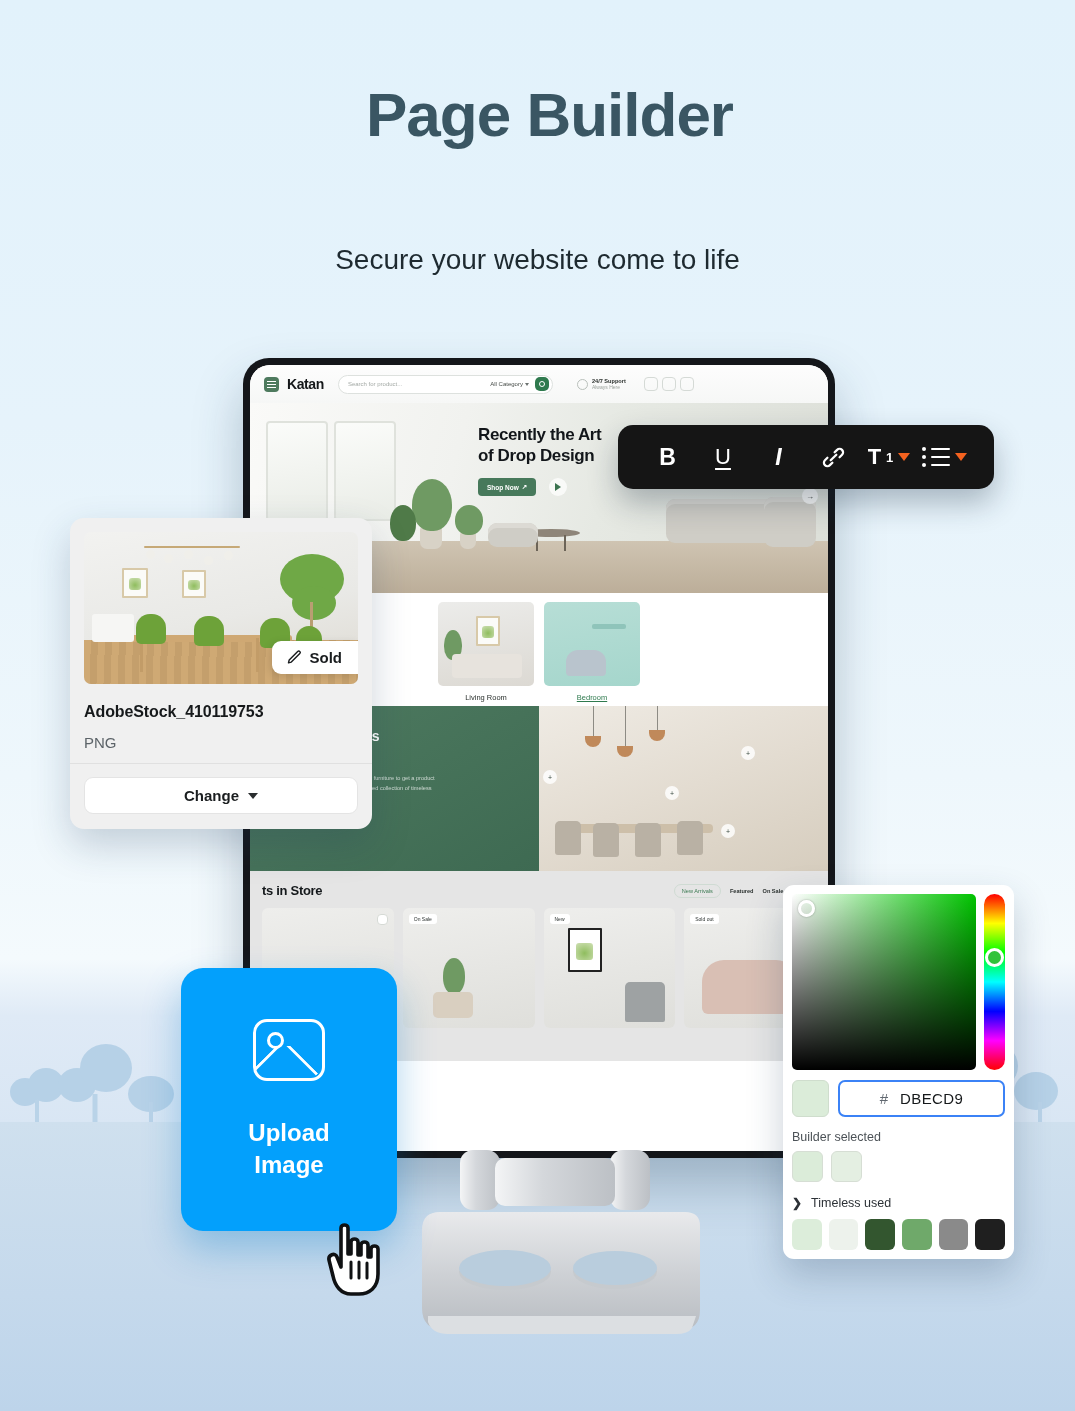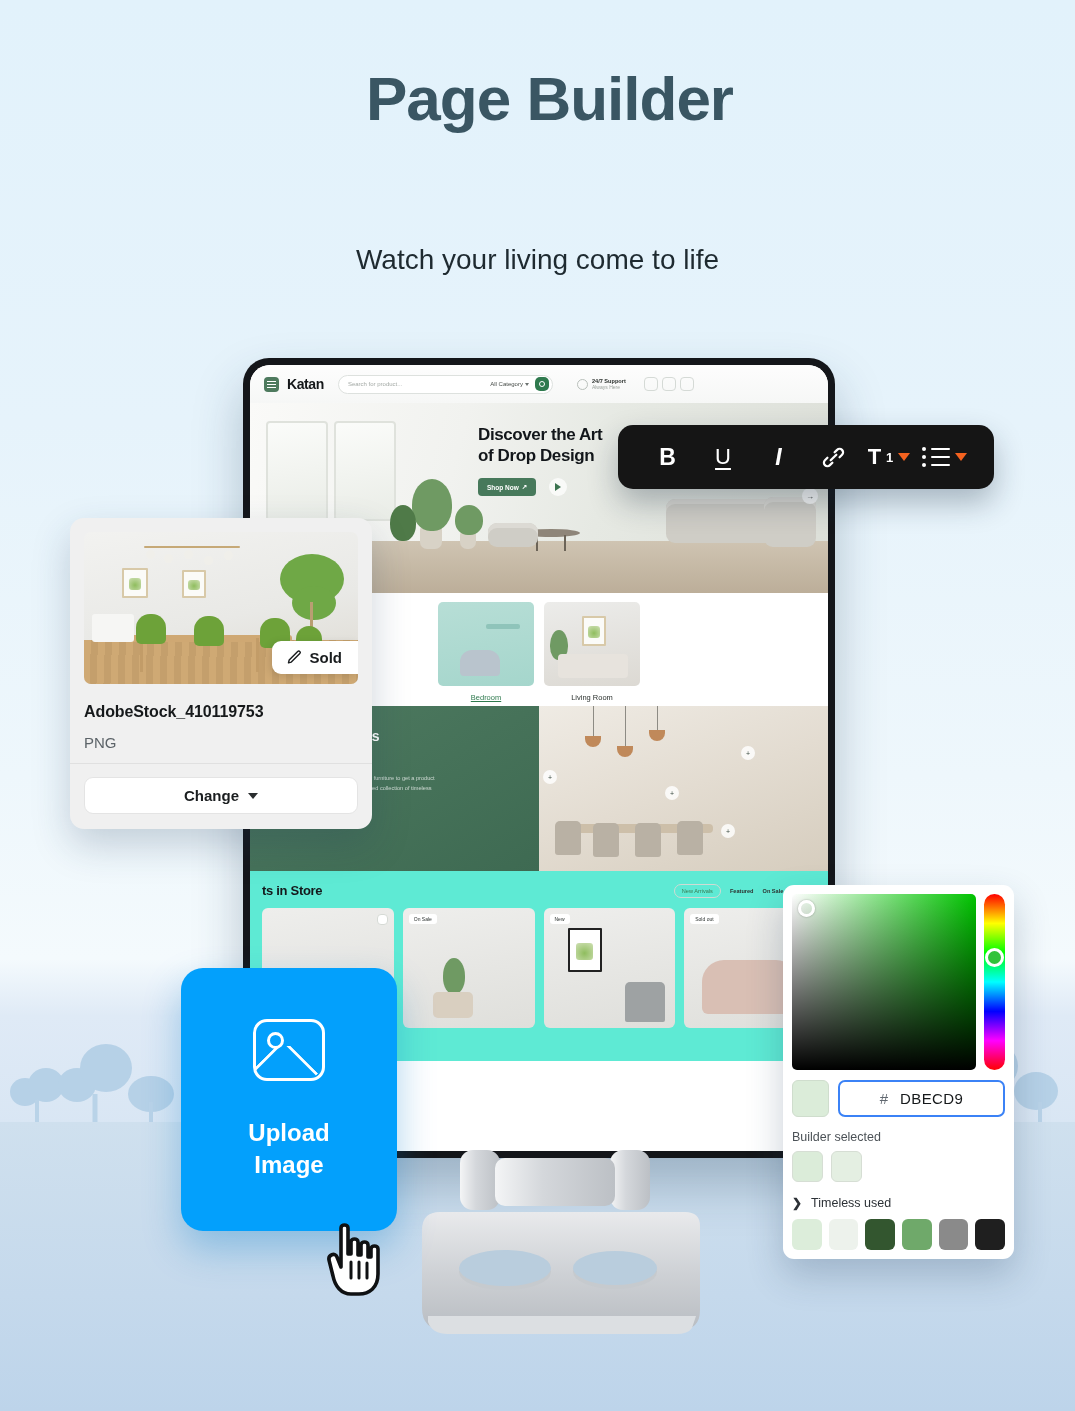--- a/index.html
+++ b/index.html
@@ -15,21 +15,21 @@
     position:absolute; left:0; right:0; top:1122px; bottom:0;
     background:linear-gradient(180deg,#cfe0ee 0%,#c5d9ec 60%,#bdd4ea 100%);
   }
   .tree { position:absolute; }
   .tree .trunk { position:absolute; left:50%; transform:translateX(-50%); bottom:0; background:#b9d3e8; }
   .tree .blob { position:absolute; border-radius:50%; background:#b6d1e7; }
 
   
   .headline { position:absolute; left:0; right:0; top:58px; text-align:center; line-height:1.0; }
   .headline .l1 { display:block; font-size:64px; font-weight:700; color:#4da3e5; letter-spacing:-1px; }
-  .headline .l2 { display:block; font-size:62px; font-weight:700; color:#3a5663; letter-spacing:-1px; margin-top:10px;padding-left:24px; }
+  .headline .l2 { display:block; font-size:62px; font-weight:700; color:#3a5663; letter-spacing:-1px; margin-top:26px;padding-left:24px; }
   .subhead { position:absolute; left:0; right:0; top:240px; text-align:center; font-size:28px; color:#1e2a30; line-height:1.42; font-weight:400; }
 
   
   .tablet {
     position:absolute; left:243px; top:358px; width:592px; height:800px;
     background:#14161a; border-radius:26px 26px 4px 4px;
     box-shadow:0 26px 50px rgba(30,60,90,.28);
     padding:7px;
   }
   .screen {
@@ -103,21 +103,21 @@
     background:linear-gradient(160deg,#efebe4 0%,#e3dcd1 50%,#d6cdbe 100%); }
   .lamp { position:absolute; width:16px;height:11px;border-radius:0 0 9px 9px;background:#c0895a; }
   .lampw { position:absolute; width:1px; background:#8d8b84; }
   .dchair { position:absolute; border-radius:5px 5px 3px 3px; background:#b9b1a4; }
   .dtable { position:absolute; border-radius:4px; background:#cdbfa9; }
   .circ-b { position:absolute; width:14px;height:14px;border-radius:50%;
     background:rgba(255,255,255,.82); display:flex;align-items:center;justify-content:center;
     font-size:7px;color:#3a4b41; }
 
   
-  .prods { background:#5eead4; padding:12px 12px 0; position:relative; height:190px; }
+  .prods { background:#e5e5e5; padding:12px 12px 0; position:relative; height:190px; }
   .prods-hd { display:flex; align-items:center; justify-content:space-between; }
   .prods-hd h4 { font-size:13px; color:#14181b; font-weight:600; letter-spacing:-.3px; }
   .filters { display:flex; align-items:center; gap:9px; }
   .filters .chip { font-size:5.6px; color:#3b7a52; border:1px solid #cfdbd3; border-radius:9px; padding:3px 7px; }
   .filters .fl { font-size:5.6px; color:#2c3230; font-weight:700; }
   .pgrid { display:flex; gap:9px; margin-top:10px; }
   .pcard { flex:1; height:120px; border-radius:6px; position:relative; overflow:hidden;
     background:linear-gradient(170deg,#eeeeec,#dfdfdb); }
   .badge { position:absolute; left:6px; top:6px; background:#fff; border-radius:3px;
     font-size:5px; color:#2c3230; padding:2px 5px; }
@@ -262,21 +262,21 @@
   <div class="tree" style="left:1014px;top:1058px;width:52px;height:64px;">
     <div class="blob" style="left:0;top:14px;width:44px;height:38px;"></div>
     <div class="trunk" style="width:4px;height:20px;"></div>
   </div>
 </div>
 
 <div class="headline">
   <span class="l2">Page Builder</span>
 </div>
 <div class="subhead">
-  <div>Watch your living come to life</div>
+  <div>Secure your website come to life</div>
 </div>
 
 <div class="tablet">
   <div class="screen">
 
     <div class="site-hd">
       <span class="logo-mark"></span>
       <span class="brand">Katan</span>
       <div class="searchbar">
         <span class="ph">Search for product...</span>
@@ -312,51 +312,51 @@
       <div class="plant" style="left:205px;bottom:58px;width:28px;height:30px;"></div>
       <div class="sofa" style="right:34px;bottom:50px;width:128px;height:44px;"></div>
       <div class="sofa" style="right:12px;bottom:46px;width:52px;height:50px;"></div>
       <div class="table" style="left:272px;bottom:56px;width:58px;"></div>
       <div class="tleg" style="left:286px;bottom:42px;height:16px;"></div>
       <div class="tleg" style="left:314px;bottom:42px;height:16px;"></div>
       <div class="sofa" style="left:238px;bottom:46px;width:50px;height:24px;"></div>
 
       <div class="hero-txt">
         <h2>
-          <span>Discover the Art</span><br>
+          <span>Recently the Art</span><br>
           <span>of Drop Design</span>
         </h2>
         <div class="hero-btns">
           <span class="shopnow">
             <span>Shop Now</span>
             <span>↗</span>
           </span>
           <span class="playb">
               <i></i>
             </span>
         </div>
       </div>
       <div class="arrow-r">→</div>
     </div>
 
     <div class="cats">
-      <div class="cat-card active">
-        <div class="cat-img c2">
-          <div style="position:absolute;left:48px;top:22px;width:34px;height:5px;border-radius:2px;background:#8fc4ba;"></div>
-          <div style="position:absolute;left:22px;bottom:10px;width:40px;height:26px;border-radius:12px 12px 4px 4px;background:#b9c4cd;"></div>
-        </div>
-        <div class="cat-lbl">Bedroom</div>
-      </div>
       <div class="cat-card">
         <div class="cat-img c1">
           <div class="frame" style="left:38px;top:14px;width:24px;height:30px;"></div>
           <div class="plant" style="left:6px;bottom:26px;width:18px;height:30px;"></div>
           <div style="position:absolute;left:14px;bottom:8px;right:12px;height:24px;border-radius:4px;background:#e7e3dd;"></div>
         </div>
         <div class="cat-lbl">Living Room</div>
+      </div>
+      <div class="cat-card active">
+        <div class="cat-img c2">
+          <div style="position:absolute;left:48px;top:22px;width:34px;height:5px;border-radius:2px;background:#8fc4ba;"></div>
+          <div style="position:absolute;left:22px;bottom:10px;width:40px;height:26px;border-radius:12px 12px 4px 4px;background:#b9c4cd;"></div>
+        </div>
+        <div class="cat-lbl">Bedroom</div>
       </div>
     </div>
 
     <div class="promo">
       <div class="promo-l">
         <h3>
           <span>Secure Timeless</span><br>
           <span>Comfort Now!</span>
         </h3>
         <p>Unveil enduring comfort with our elegant furniture to get a product according to your tastes. Explore a curated collection of timeless pieces for your living space.</p>

